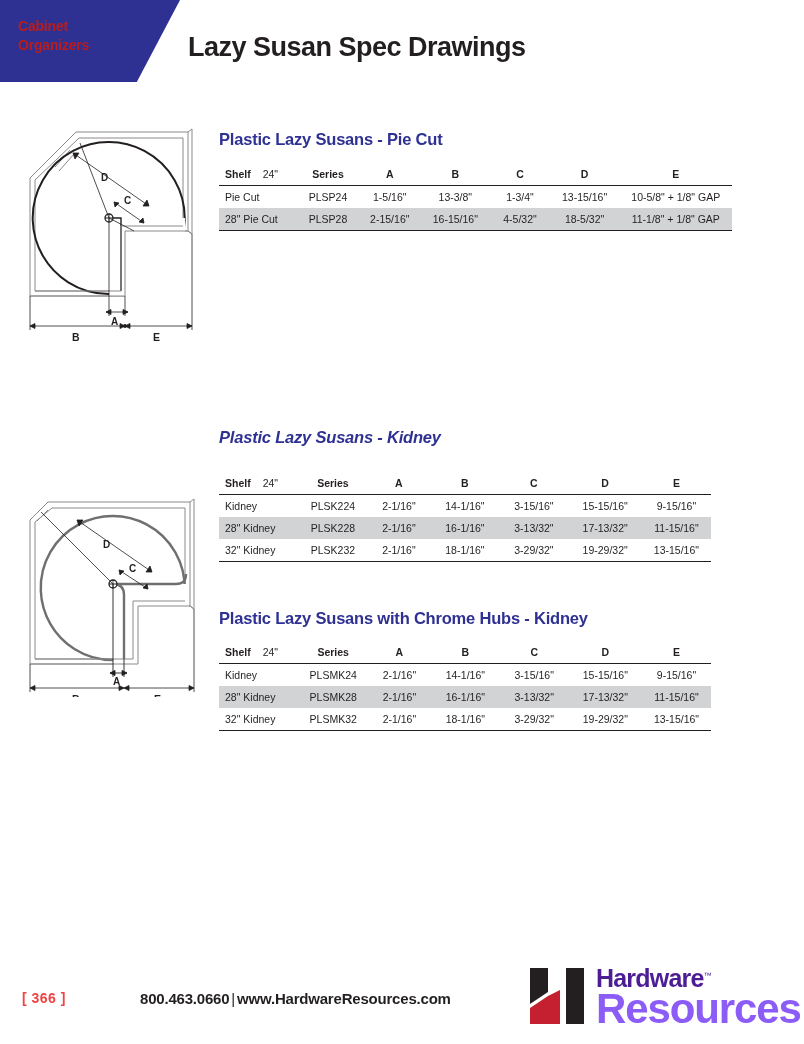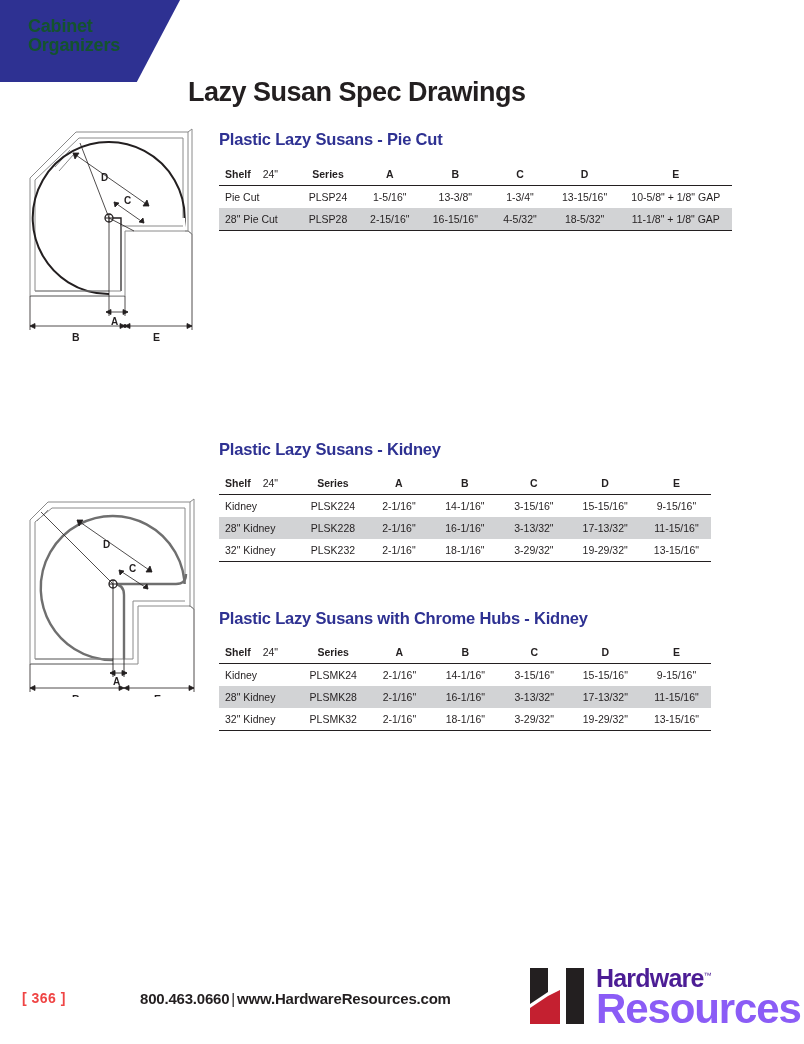--- a/index.html
+++ b/index.html
@@ -26,38 +26,37 @@
   .header-banner {
     position: absolute;
     top: 0; left: 0;
     width: 180px;
     height: 82px;
     background: #2e3192;
     clip-path: polygon(0 0, 100% 0, 76% 100%, 0 100%);
   }
   .banner-text {
     position: absolute;
-    left: 28px;
+    left: 18px;
     top: 17px;
-    color: #14532d;
-    font-size: 18px;
+    color: #b91c1c;
+    font-size: 14px;
     font-weight: bold;
     line-height: 19px;
     letter-spacing: -0.2px;
   }
   .banner-text span { display: block; }
   .page-title {
     position: absolute;
     left: 188px;
     top: 32px;
     font-size: 27px;
     font-weight: bold;
     color: #231f20;
     letter-spacing: -0.5px;
-    margin-top: 45px;
   }
 
   
   .section-heading {
     position: absolute;
     font-size: 16.5px;
     font-weight: bold;
     color: #2e3192;
     letter-spacing: -0.2px;
     white-space: nowrap;
@@ -392,21 +391,21 @@
       <polygon points="16,216 21,213.5 21,218.5"></polygon>
       <polygon points="110,216 105,213.5 105,218.5"></polygon>
       <polygon points="110,216 115,213.5 115,218.5"></polygon>
       <polygon points="180,216 175,213.5 175,218.5"></polygon>
     </g>
     <text x="58" y="231" font-family="Liberation Sans, sans-serif" font-size="10.5" font-weight="bold" fill="#231f20">B</text>
     <text x="140" y="231" font-family="Liberation Sans, sans-serif" font-size="10.5" font-weight="bold" fill="#231f20">E</text>
   </svg>
 </div>
 
-<div class="section-heading" style="left:219px; top:440px;">Plastic Lazy Susans - Kidney</div>
+<div class="section-heading" style="left:219px; top:428px;font-style:italic;">Plastic Lazy Susans - Kidney</div>
 
 <table class="spec-table" style="left:219px; top:474px; width:492px;">
   <thead>
     <tr>
       <th class="col-shelf" style="width:78px;">
         <span class="shelf-head-inner">
           <span>Shelf</span><span class="sz">24"</span>
         </span>
       </th>
       <th style="width:72px;">Series</th>

